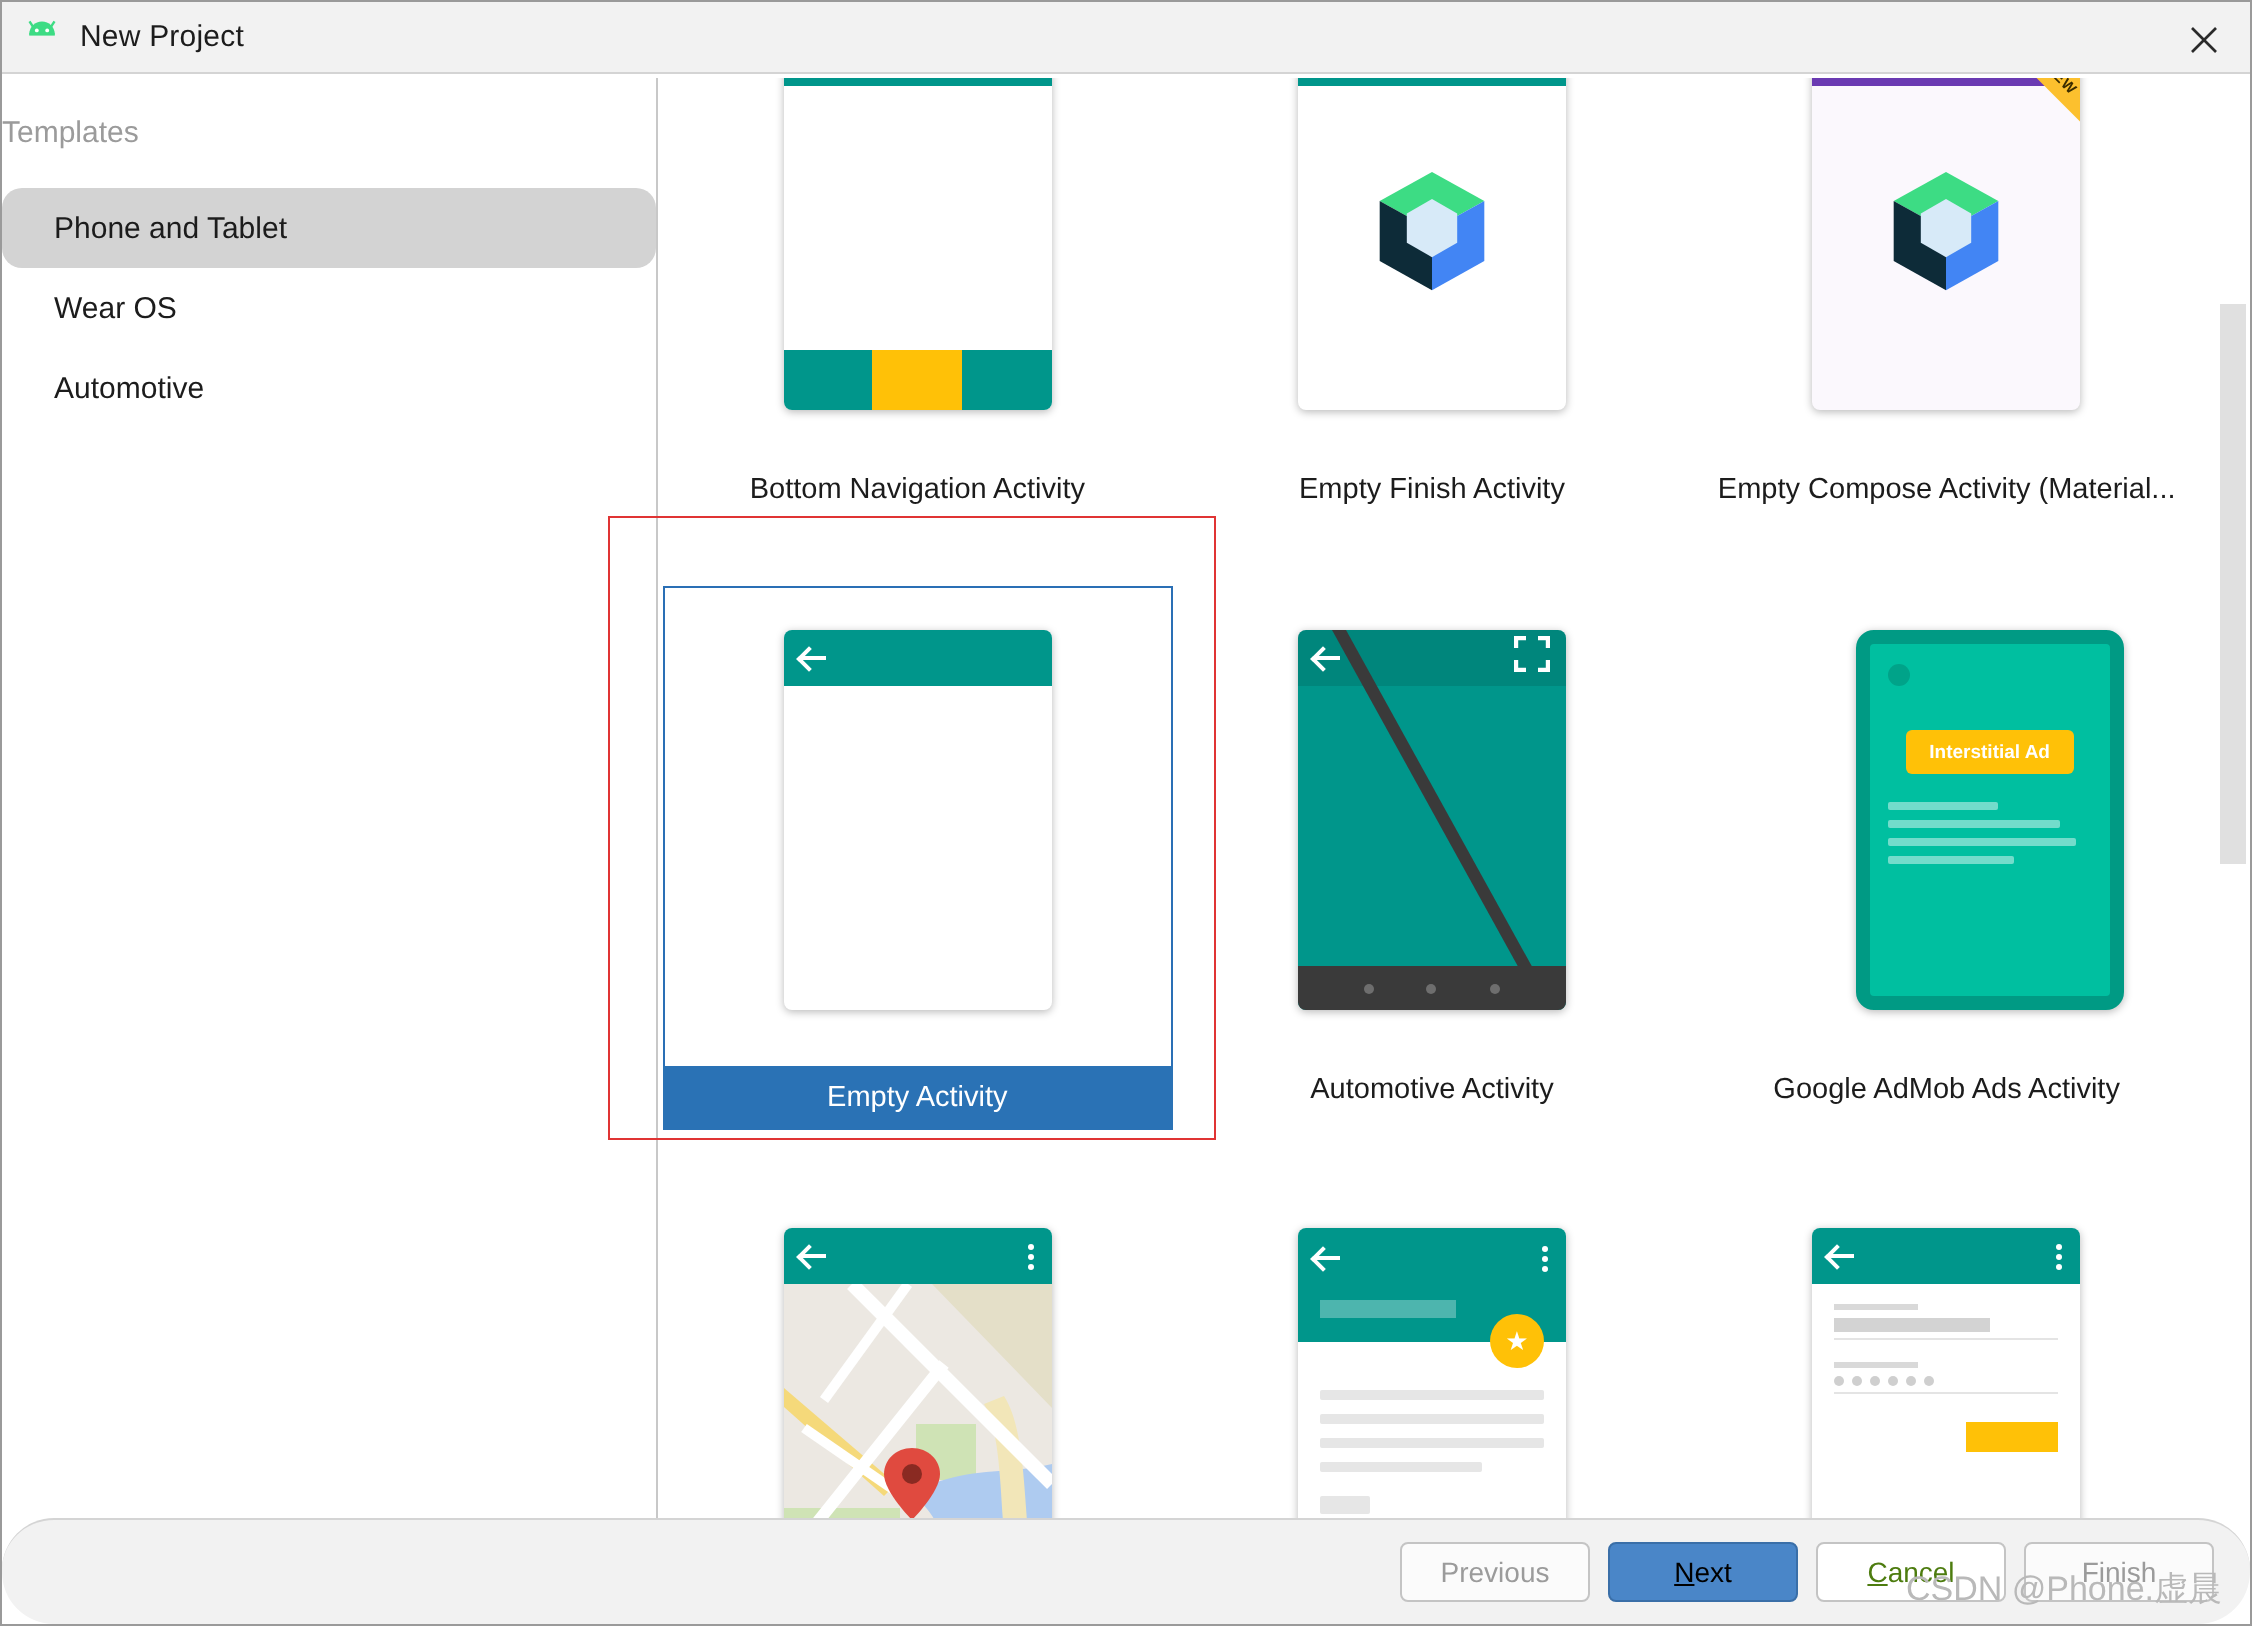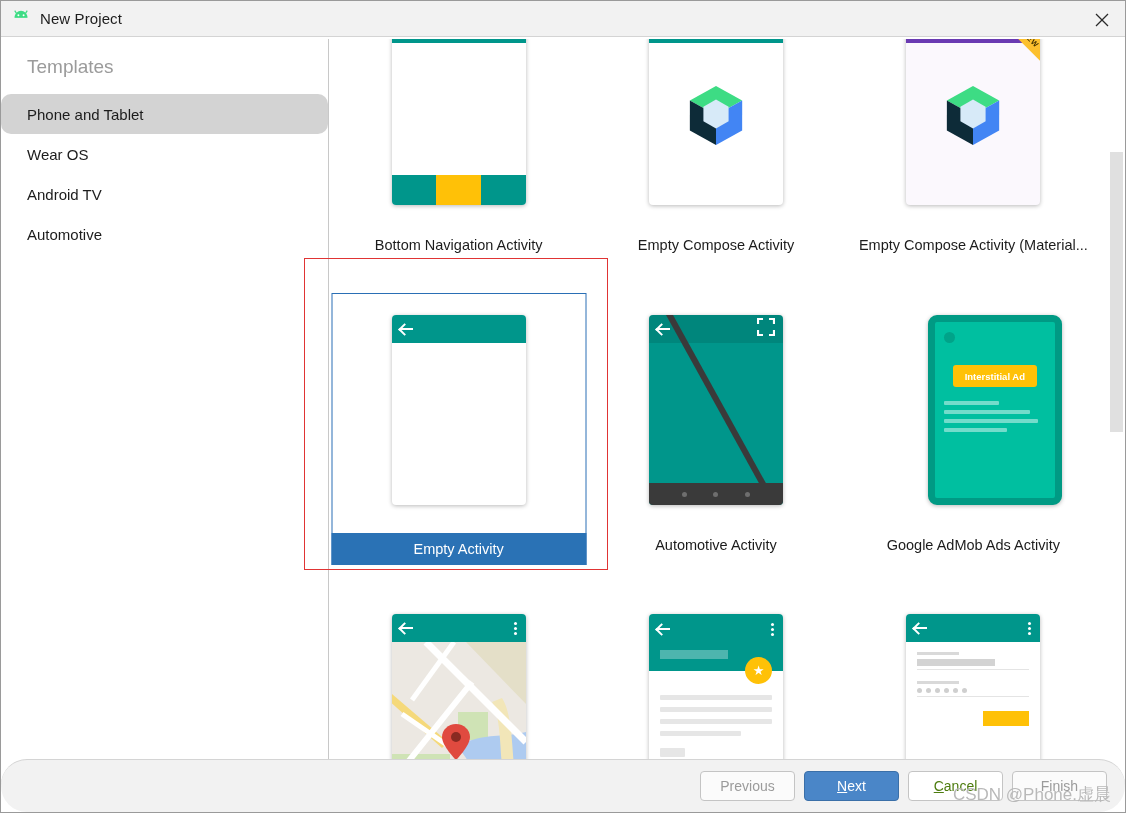--- a/index.html
+++ b/index.html
@@ -44,22 +44,21 @@
 
   
   #sidebar {
     position: absolute; left: 0; top: 38px;
     width: 328px; height: 721px;
     background: #ffffff;
     border-right: 1px solid #c8c8c8;
   }
   .side-head {
     height: 55px; display: flex; align-items: center;
-    padding-left: 26px;
-    font-size: 19px; color: #9b9b9b;
+    font-size: 15px; color: #9b9b9b;
   }
   .side-item {
     height: 40px; display: flex; align-items: center;
     padding-left: 26px;
     font-size: 15px; color: #1c1c1c;
     cursor: pointer;
   }
   .side-item.selected { background: #d3d3d3; border-radius: 10px; }
 
   
@@ -256,21 +255,21 @@
     height: 30px; min-width: 95px;
     border: 1px solid #c4c4c4; border-radius: 4px;
     background: #fbfbfb; color: #9b9b9b;
     font-size: 14px; cursor: pointer;
     display: flex; align-items:center; justify-content:center;
     font-family: "Liberation Sans", sans-serif;
   }
   .btn.enabled { color: #4d7c0f; background: #ffffff; }
   .btn.primary {
     background: #4a86c8; border: 1px solid #3a6fa8;
-    color: #ffffff; font-weight: normal;
+    color: #000000; font-weight: normal;
   }
   .btn u { text-decoration: underline; }
   #watermark {
     position: absolute; right: 14px; bottom: 6px;
     font-size: 17px; color: #b9b9b9;
     pointer-events: none; white-space: nowrap;
   }
 
   
   #annotation {
@@ -304,21 +303,20 @@
         <line x1="1" y1="1" x2="13" y2="13" stroke="#2a2a2a" stroke-width="1.3"></line>
         <line x1="13" y1="1" x2="1" y2="13" stroke="#2a2a2a" stroke-width="1.3"></line>
       </svg>
     </div>
   </div>
 
   <div id="sidebar">
     <div class="side-head">Templates</div>
     <div class="side-item selected">Phone and Tablet</div>
     <div class="side-item">Wear OS</div>
-    <div class="side-item">Android TV</div>
     <div class="side-item">Automotive</div>
   </div>
 
   <div id="main">
     <div id="grid">
 
       <div class="cell">
         <div class="thumb-wrap">
           <div class="phone">
             <div class="appbar">
@@ -342,21 +340,21 @@
               
             </div>
             <svg class="compose-logo" viewBox="0 0 64 66">
               <polygon points="32,2 59,17 32,32 5,17" fill="#3ddc84"></polygon>
               <polygon points="5,17 32,32 32,63 5,48" fill="#0d2b38"></polygon>
               <polygon points="59,17 59,48 32,63 32,32" fill="#4285f4"></polygon>
               <polygon points="32,16 45,23.5 45,38.5 32,46 19,38.5 19,23.5" fill="#d7eaf8"></polygon>
             </svg>
           </div>
         </div>
-        <div class="cell-label">Empty Compose Activity</div>
+        <div class="cell-label">Empty Finish Activity</div>
       </div>
 
       <div class="cell">
         <div class="thumb-wrap">
           <div class="phone compose material">
             <div class="appbar">
               
             </div>
             <div class="ribbon">PREVIEW</div>
             <svg class="compose-logo" viewBox="0 0 64 66">

